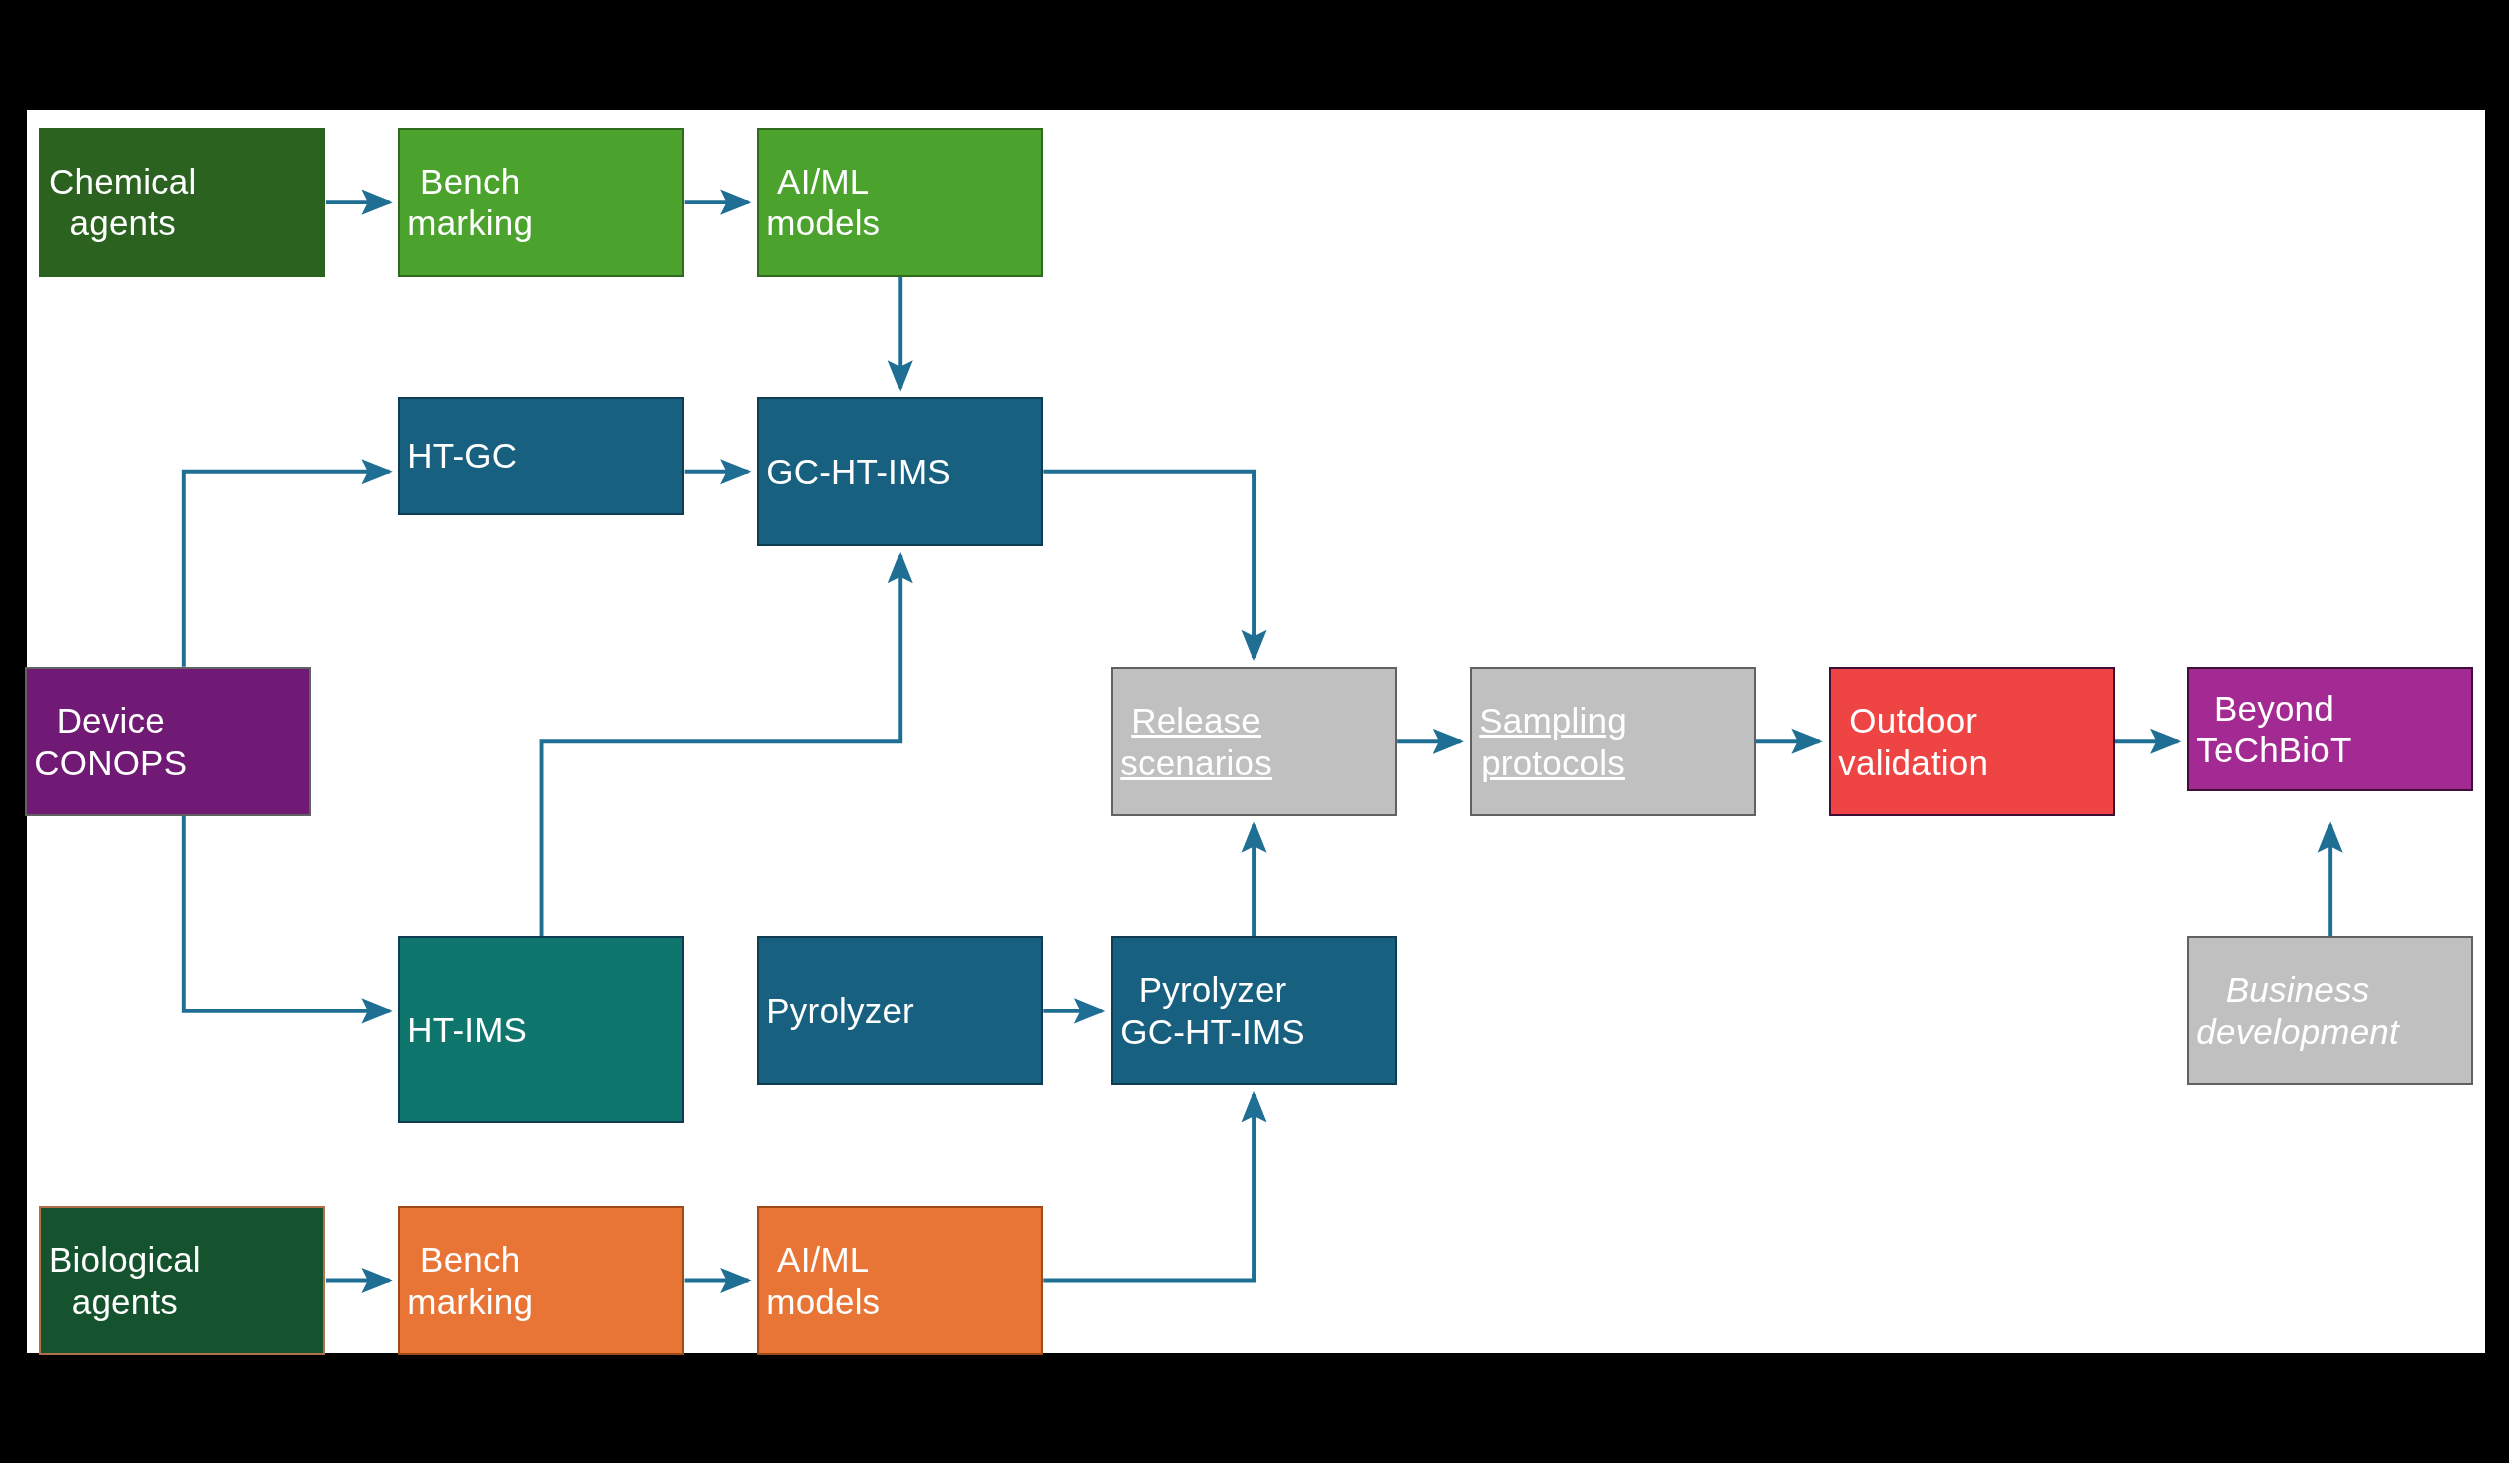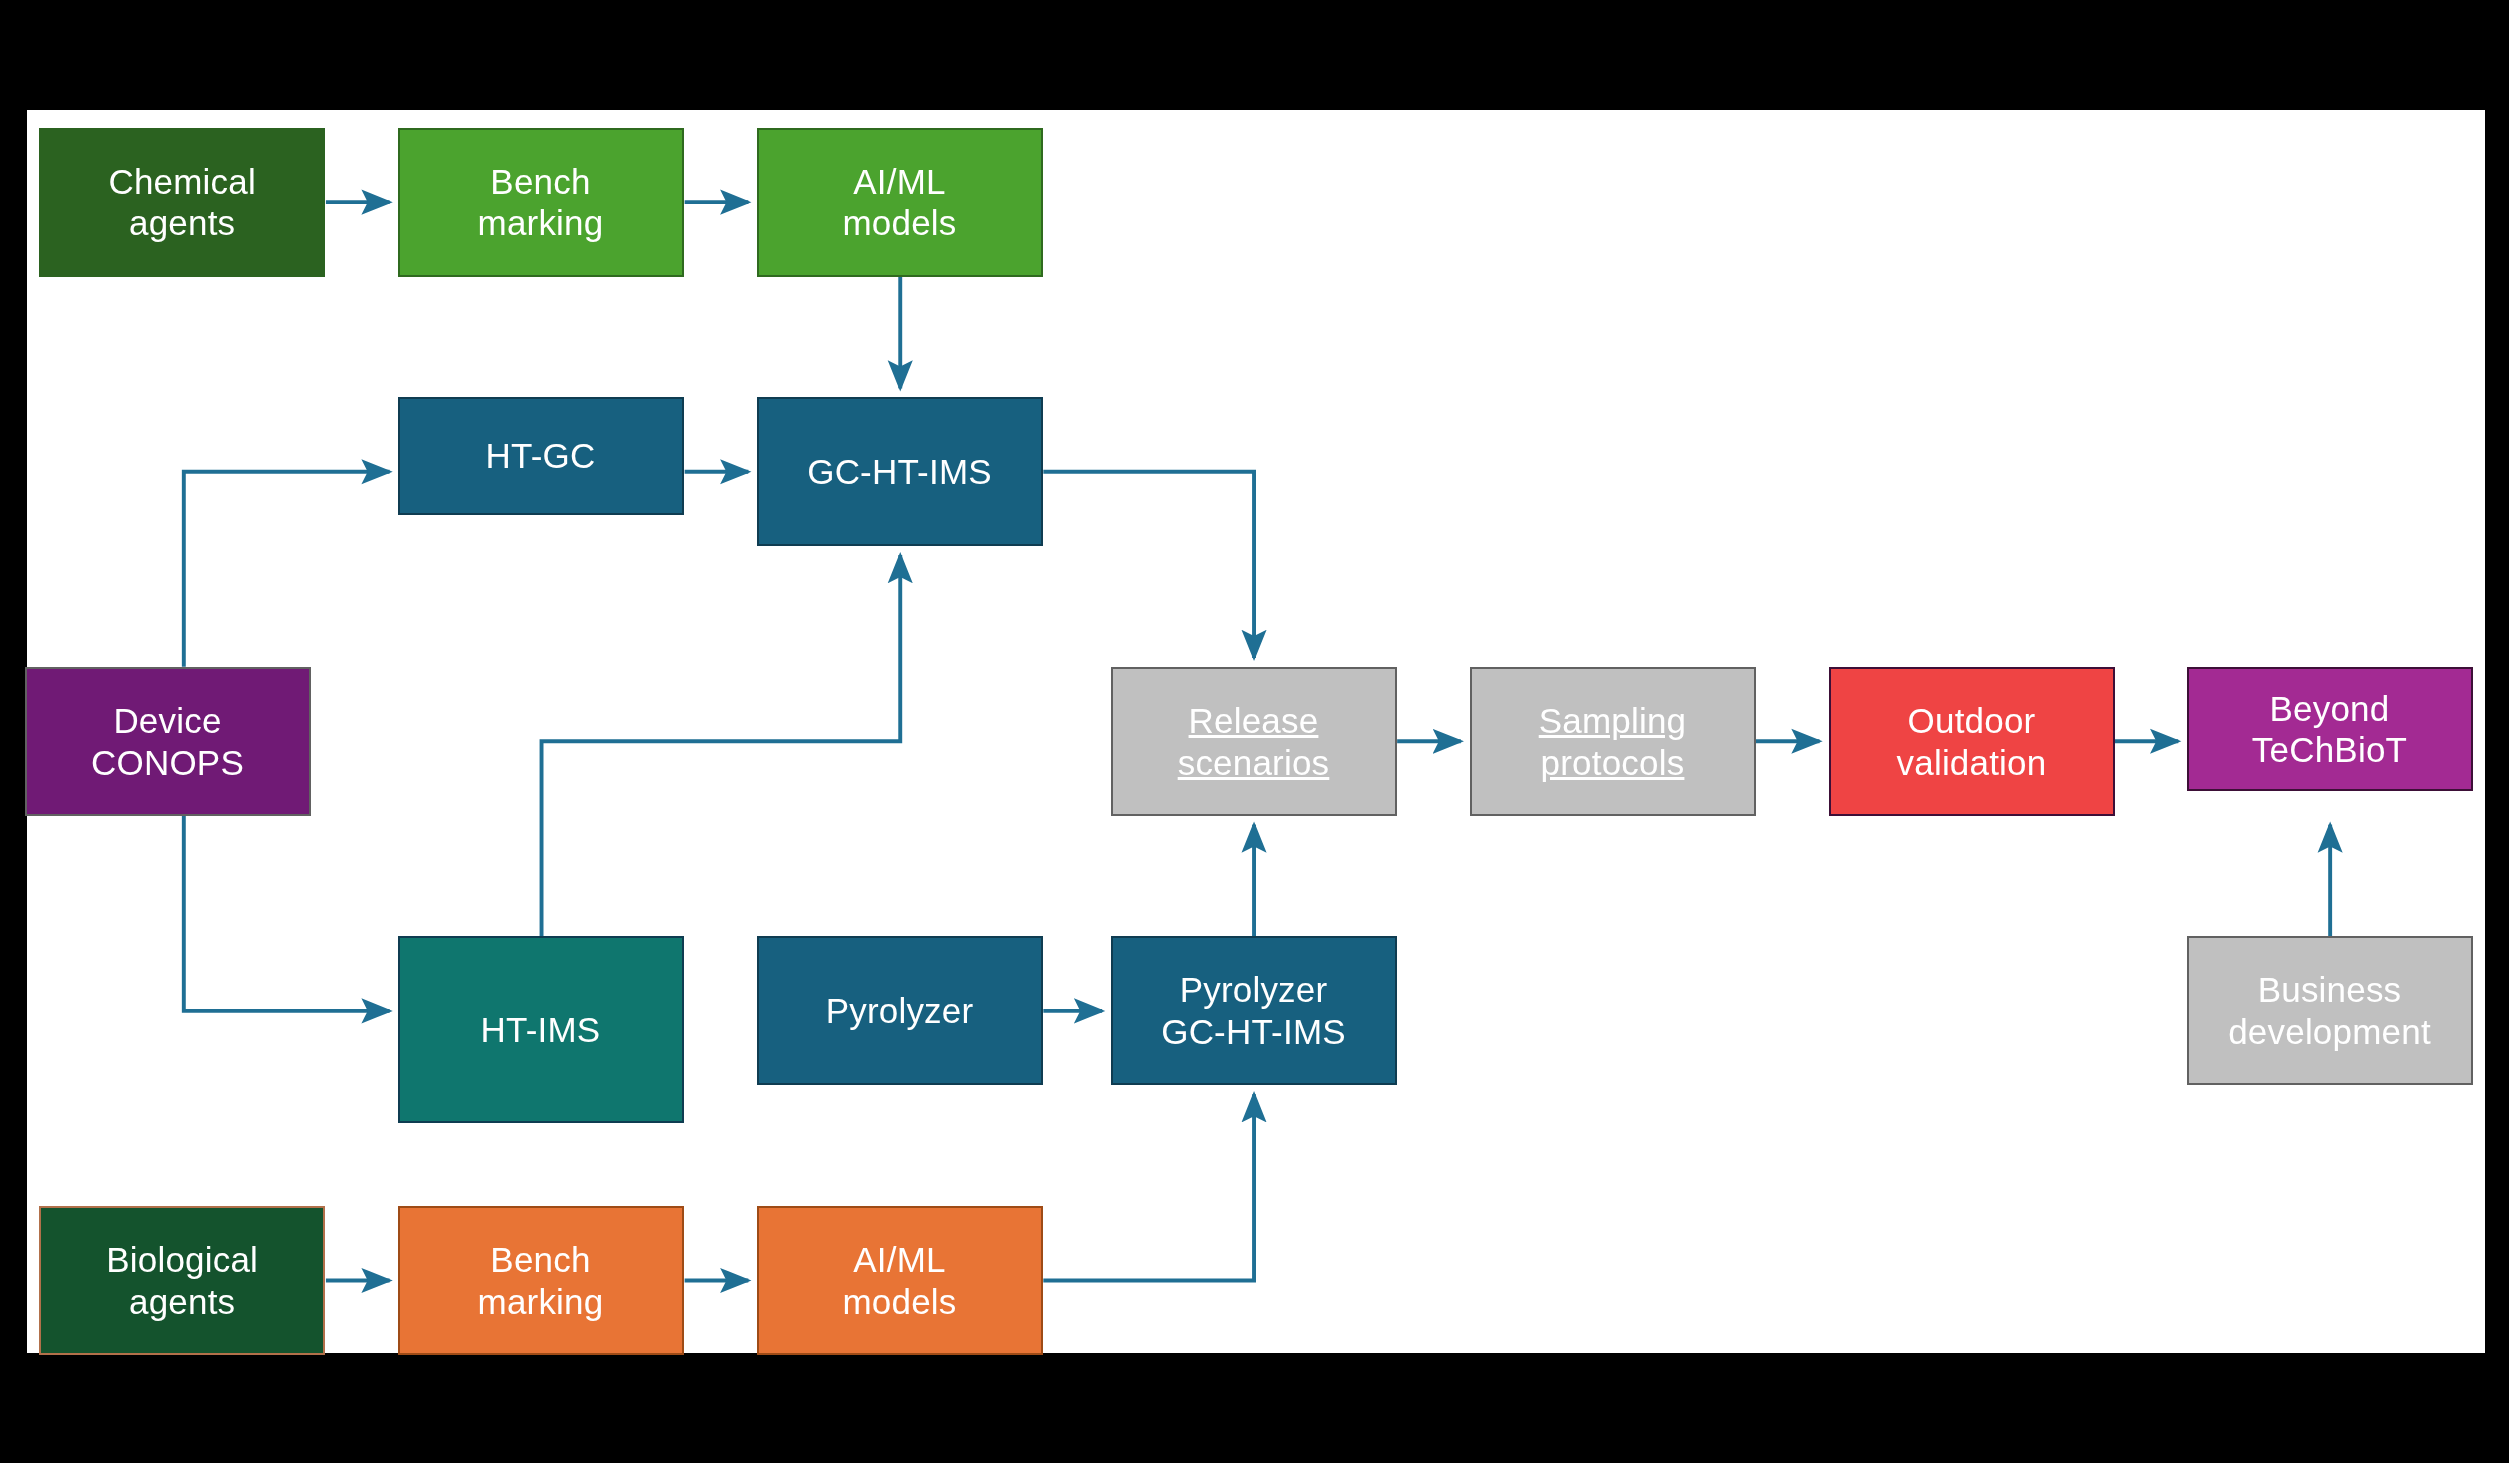--- a/index.html
+++ b/index.html
@@ -1,19 +1,19 @@
 <!DOCTYPE html>
 <html><head>
 <meta charset="utf-8">
 <style>
   html,body{margin:0;padding:0;background:#000;}
   body{width:2509px;height:1463px;overflow:hidden;font-family:"Liberation Sans",sans-serif;}
   #frame{position:relative;width:2509px;height:1463px;background:#000;}
   #canvas{position:absolute;left:26.5px;top:110px;width:2458px;height:1243px;background:#ffffff;}
-  .node{position:absolute;display:flex;align-items:center;justify-content:center;text-align:center;
+  .node{position:absolute;display:flex;align-items:center;text-align:center;
         color:#ffffff;font-size:35px;line-height:1.18;letter-spacing:0.2px;box-sizing:border-box;
         border-style:solid;border-width:2.9px;}
   .node span{display:block;padding:0 7.8px;}
   svg#wires{position:absolute;left:0;top:0;width:2458px;height:1243px;overflow:visible;}
 </style>
 </head>
 <body>
 
 <div id="frame">
   <div id="canvas">
@@ -76,21 +76,21 @@
         </div>
         <div class="node" style="left: 371px; top: 826px; width: 286px; height: 187px; background: #0f766e; border-color: rgb(15, 60, 81);">
           <span>HT-IMS</span>
         </div>
         <div class="node" style="left: 730px; top: 826px; width: 286px; height: 149px; background: rgb(23, 96, 127); border-color: rgb(15, 60, 81);">
           <span>Pyrolyzer</span>
         </div>
         <div class="node" style="left: 1084px; top: 826px; width: 286px; height: 149px; background: rgb(23, 96, 127); border-color: rgb(15, 60, 81);">
           <span>Pyrolyzer<br>GC-HT-IMS</span>
         </div>
-        <div class="node" style="left: 2160px; top: 826px; width: 286px; height: 149px; background: rgb(192, 192, 192); border-color: rgb(97, 97, 97);">
+        <div class="node" style="left: 2160px; top: 826px; width: 286px; height: 149px; background: rgb(192, 192, 192); border-color: rgb(97, 97, 97); font-style: italic;">
           <span>Business<br>development</span>
         </div>
         <div class="node" style="left: 12.7px; top: 1096px; width: 286px; height: 149px; background: #14532d; border-color: rgb(178, 112, 74);">
           <span>Biological<br>agents</span>
         </div>
         <div class="node" style="left: 371px; top: 1096px; width: 286px; height: 149px; background: rgb(232, 116, 53); border-color: rgb(158, 75, 22);">
           <span>Bench<br>marking</span>
         </div>
         <div class="node" style="left: 730px; top: 1096px; width: 286px; height: 149px; background: rgb(232, 116, 53); border-color: rgb(158, 75, 22);">
           <span>AI/ML<br>models</span>

